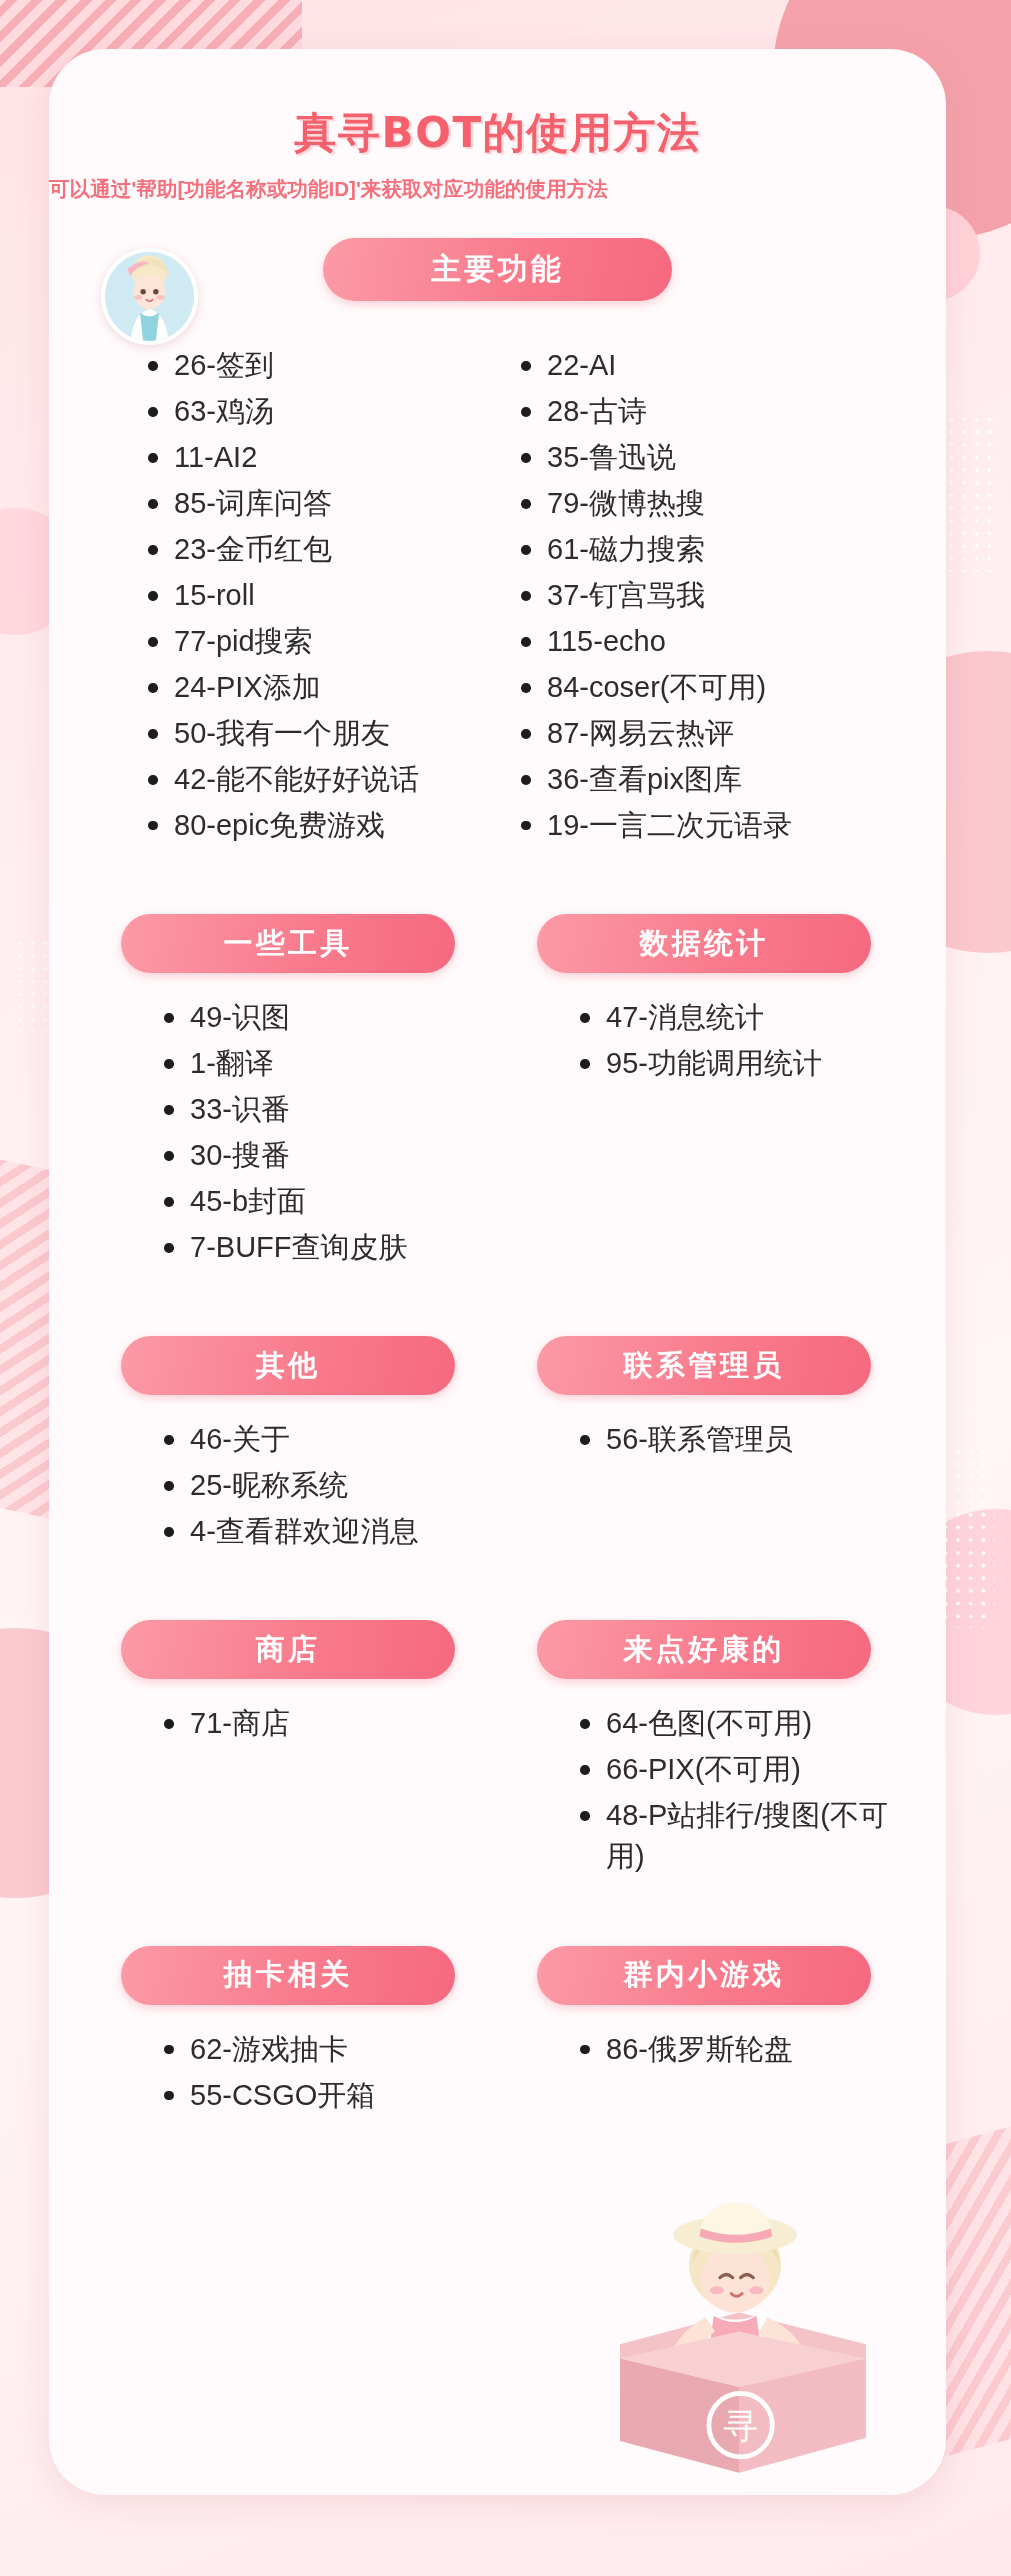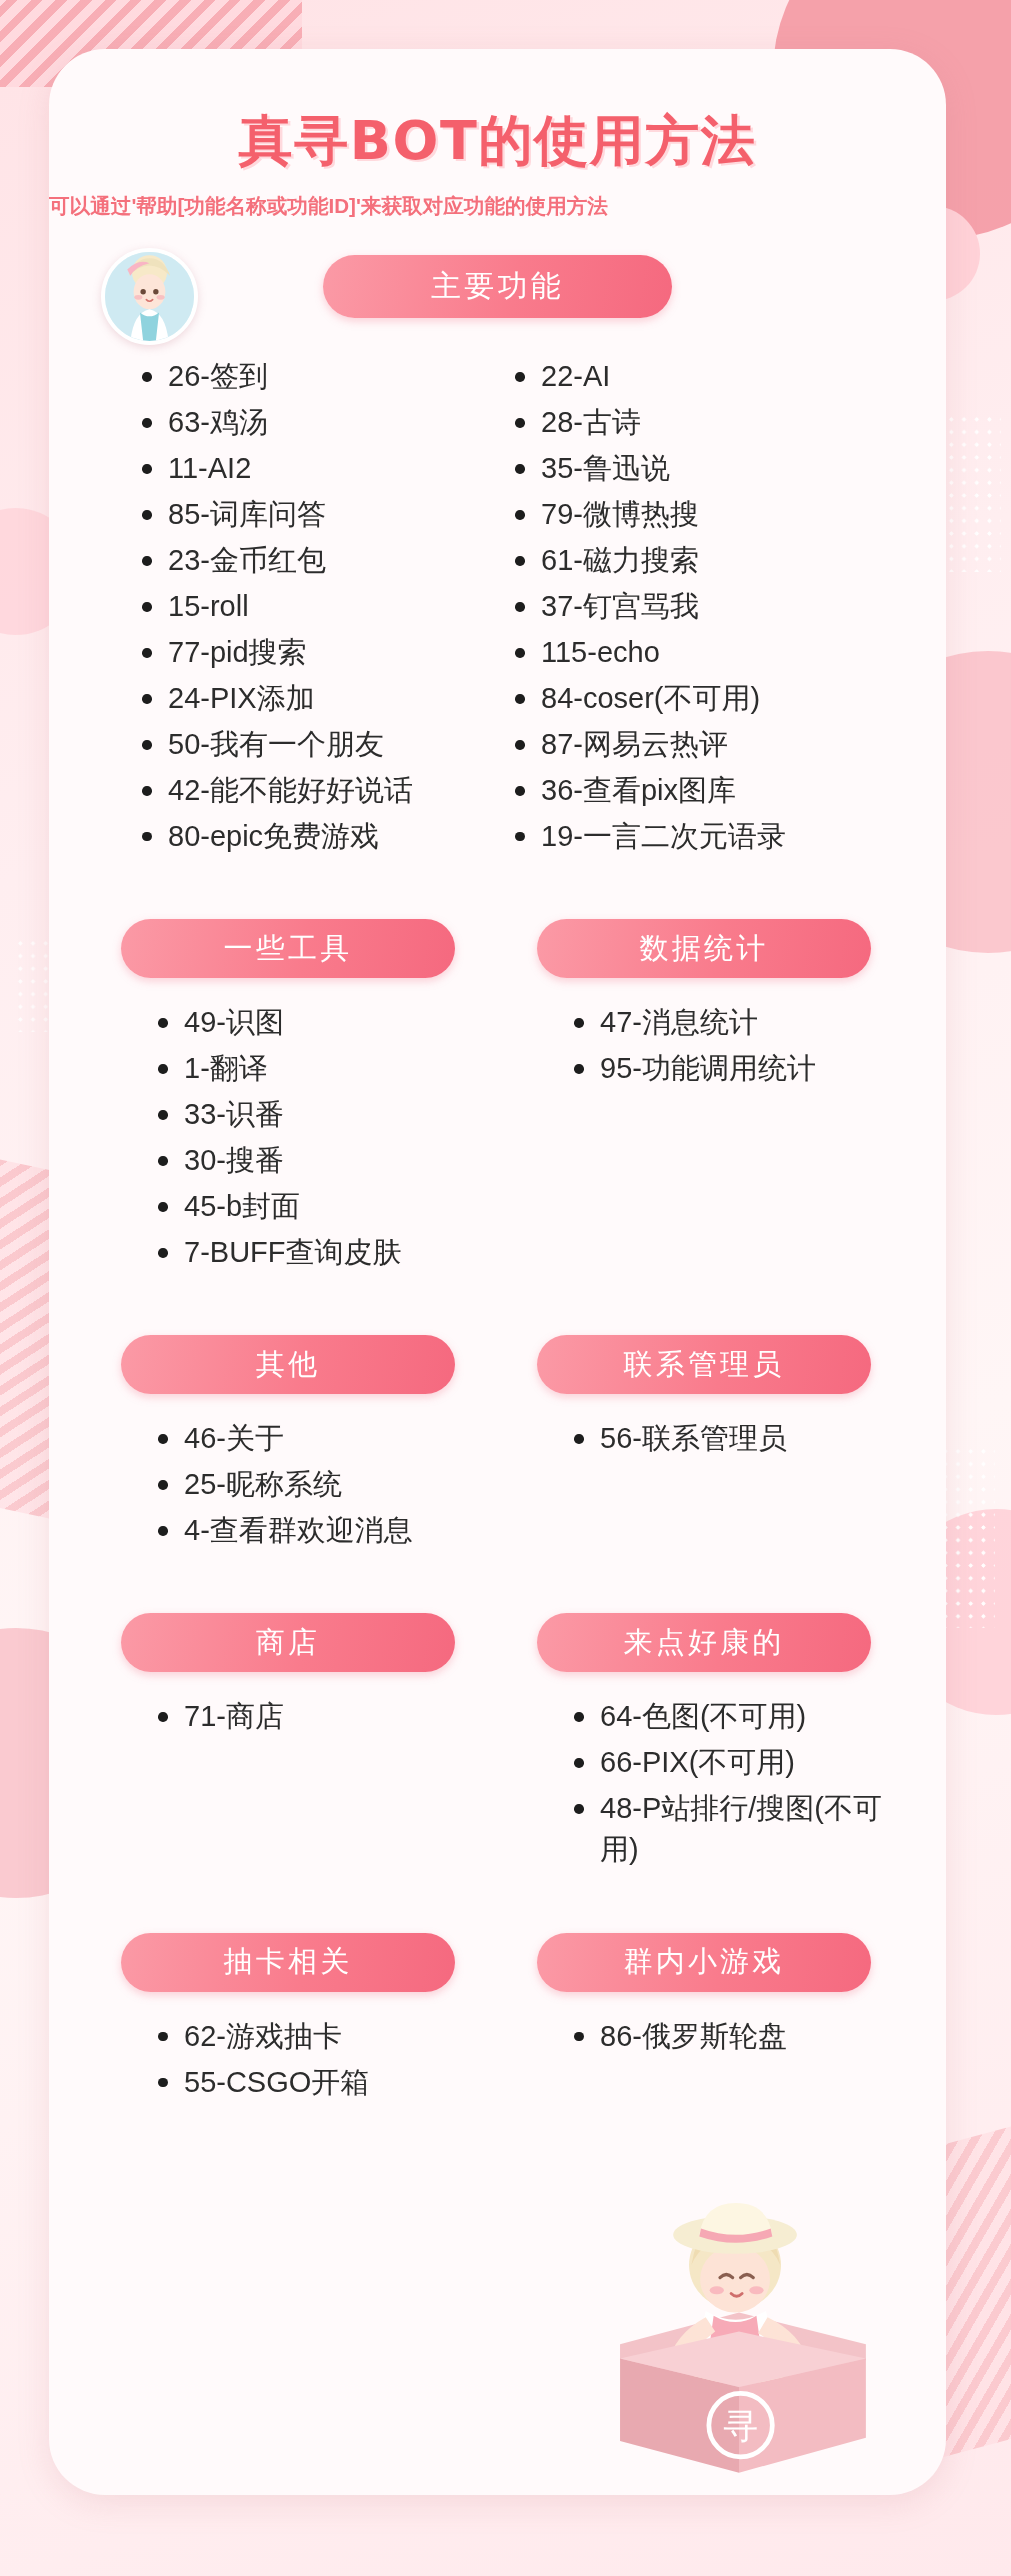--- a/index.html
+++ b/index.html
@@ -66,21 +66,21 @@
     background: #fffafb;
     border-radius: 56px;
     box-shadow: 0 8px 32px rgba(200,120,135,.18);
     padding: 32px 0 71px 0;
     box-sizing: border-box;
     overflow: hidden;
   }
 
   .title {
     text-align: center;
-    font-size: 54px;
+    font-size: 42px;
     font-weight: bold;
     letter-spacing: 1.6px;
     color: #f4606c;
     text-shadow: 2.4px 2.4px 0 #ffd9dd;
     margin-top: 24px;
     font-family: "DejaVu Sans", "Liberation Sans", sans-serif;
   }
   .subtitle {
     text-align: left;
     font-size: 20.6px;
@@ -103,35 +103,35 @@
     overflow: hidden;
   }
   .avatar-wrap svg { display:block; }
 
   
   .pill {
     display: block;
     margin: 0 auto;
     border-radius: 32px;
     color: #ffffff;
-    font-weight: normal;
+    font-weight: bold;
     text-align: center;
     letter-spacing: 3.2px;
     background: linear-gradient(100deg, #fb9aa6 0%, #f97b8c 55%, #f5697f 100%);
     box-shadow: 0 3.2px 8px rgba(240,130,150,.35);
     font-size: 30px;
     padding: 11px 0;
   }
   .pill-wide { width: 349px; }
   .pill-col  { width: 334px; font-size: 29px; padding: 9.5px 0; }
 
   
   ul.items {
     list-style: none;
-    margin: 6px;
+    margin: 12px;
     padding: 0;
   }
   ul.items li {
     position: relative;
     font-size: 29px;
     color: #2c2c2c;
     line-height: 1.42;
     margin: 4.8px 0 4.8px 0;
     padding-left: 37px;
     font-weight: 500;

